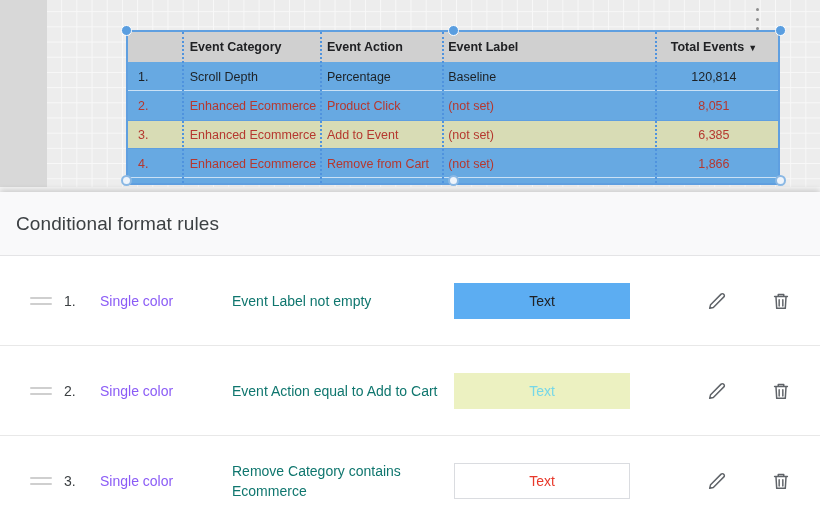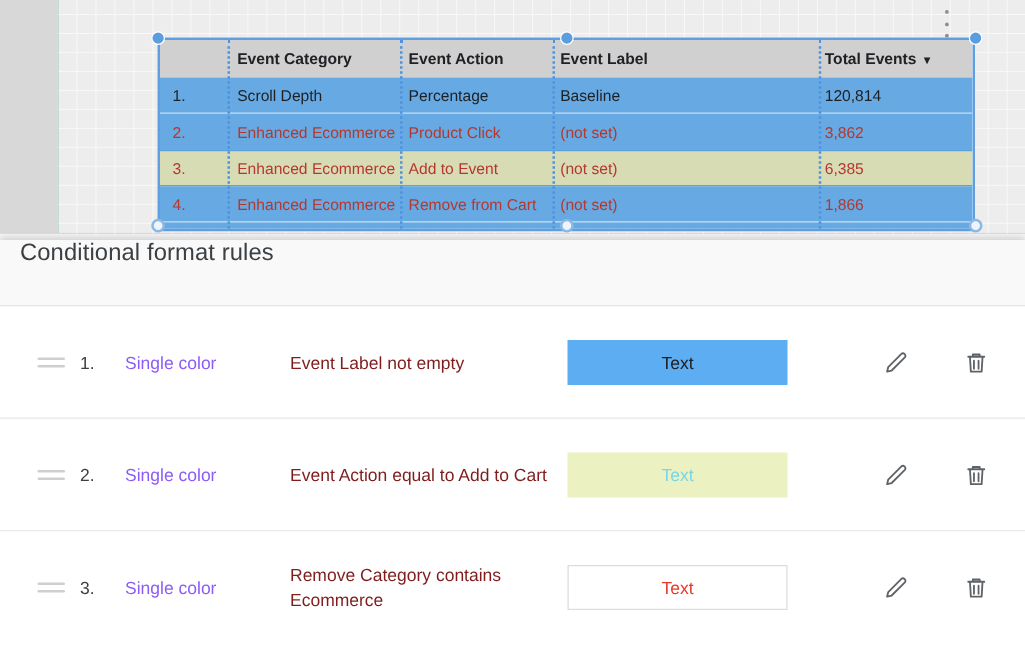--- a/index.html
+++ b/index.html
@@ -91,21 +91,21 @@
     box-sizing: border-box;
     padding: 0 8px;
     font-size: 12.5px;
     white-space: nowrap;
     overflow: hidden;
   }
   .c-idx  { width: 54px; text-align: left; padding-left: 10px; }
   .c-cat  { width: 138px; }
   .c-act  { width: 122px; }
   .c-lab  { width: 213px; }
-  .c-tot  { width: 127px; text-align: left; padding-right: 10px; }
+  .c-tot  { width: 127px; text-align: center; padding-right: 10px; }
 
   .t-head .c-idx { width: 54px; }
 
   .row-blue   { background: #67a9e2; color: #21262b; }
   .row-yellow { background: #d8dcb5; }
 
   .txt-dark { color: #1d2125; }
   .txt-red  { color: #b5382f; }
 
   .rowline {
@@ -171,23 +171,23 @@
   
   .dialog {
     position: absolute;
     left: 0; top: 192px;
     width: 820px;
     height: 332px;
     background: #ffffff;
     box-shadow: 0 -2px 6px rgba(0,0,0,0.18);
   }
   .dialog-header {
-    height: 53px;
+    height: 64px;
     display: flex;
-    align-items: flex-start;
+    align-items: center;
     padding-left: 16px;
     box-sizing: border-box;
     background: #f9f9fa;
     border-bottom: 1px solid #e4e4e6;
   }
   .dialog-title {
     font-size: 19px;
     color: #3c4043;
     letter-spacing: 0.1px;
   }
@@ -228,21 +228,21 @@
   .rule-type {
     width: 132px;
     flex: none;
     font-size: 14px;
     color: #8b5cf6;
   }
   .rule-cond {
     width: 222px;
     flex: none;
     font-size: 14px;
-    color: #7f1d1d;
+    color: #0f766e;
     line-height: 20px;
   }
   .swatch {
     width: 176px;
     height: 36px;
     flex: none;
     display: flex;
     align-items: center;
     justify-content: center;
     font-size: 14px;
@@ -292,21 +292,21 @@
         <div class="c c-lab txt-dark">Baseline</div>
         <div class="c c-tot txt-dark">120,814</div>
         <div class="rowline"></div>
       </div>
 
       <div class="t-row row-blue">
         <div class="c c-idx txt-red">2.</div>
         <div class="c c-cat txt-red">Enhanced Ecommerce</div>
         <div class="c c-act txt-red">Product Click</div>
         <div class="c c-lab txt-red">(not set)</div>
-        <div class="c c-tot txt-red">3,862</div>
+        <div class="c c-tot txt-red">8,051</div>
       </div>
 
       <div class="t-row row-yellow">
         <div class="c c-idx txt-red">3.</div>
         <div class="c c-cat txt-red">Enhanced Ecommerce</div>
         <div class="c c-act txt-red">Add to Event</div>
         <div class="c c-lab txt-red">(not set)</div>
         <div class="c c-tot txt-red">6,385</div>
       </div>
 

